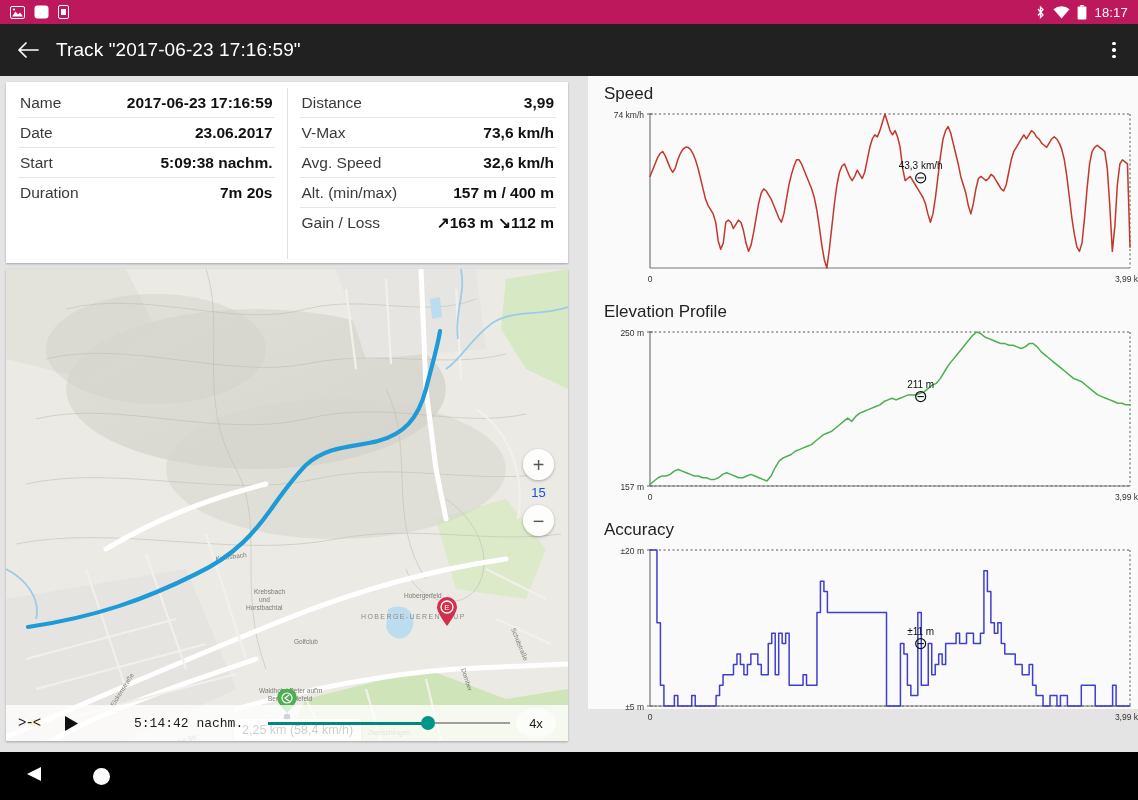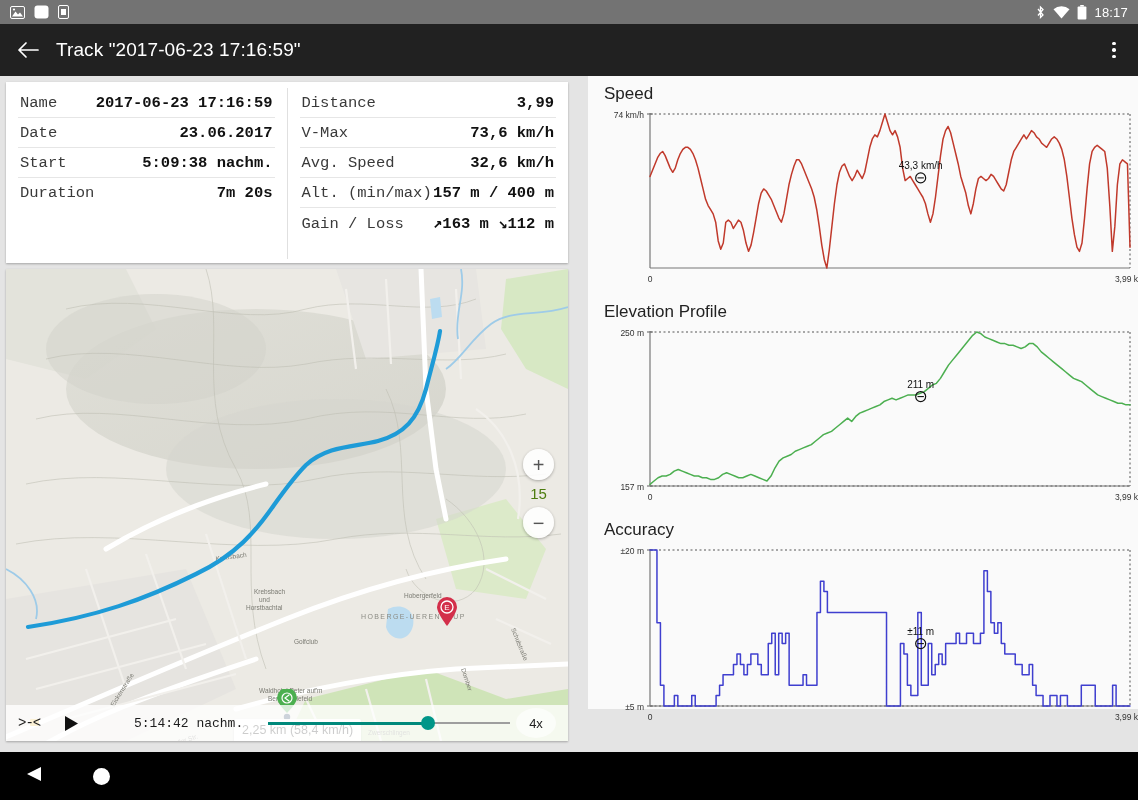--- a/index.html
+++ b/index.html
@@ -7,21 +7,21 @@
     width: 1138px; height: 800px;
     background: #000;
     font-family: "Liberation Sans", sans-serif;
     overflow: hidden;
   }
   #root { position: relative; width: 1138px; height: 800px; background: #e8e8e8; }
 
   
   .statusbar {
     position: absolute; top: 0; left: 0; width: 1138px; height: 24px;
-    background: #737373; color: #fff; display: flex; align-items: center;
+    background: #be185d; color: #fff; display: flex; align-items: center;
   }
   .sb-left { display: flex; align-items: center; gap: 9px; padding-left: 10px; }
   .sb-right { margin-left: auto; display: flex; align-items: center; gap: 7px; padding-right: 10px; }
   .sb-time { font-size: 13px; color: #fff; letter-spacing: .2px; }
   .sb-ico { display: block; }
 
   
   .appbar {
     position: absolute; top: 24px; left: 0; width: 1138px; height: 52px;
     background: #212121; display: flex; align-items: center;
@@ -36,21 +36,21 @@
 
   
   .content { position: absolute; top: 76px; left: 0; width: 1138px; height: 676px; background: #e4e4e4; }
 
   .left-col { position: absolute; left: 6px; top: 6px; width: 562px; }
   .right-col { position: absolute; left: 588px; top: 0px; width: 566px; height: 633px; background: #fafafa; }
 
   
   .card { background: #fff; box-shadow: 0 1px 2px rgba(0,0,0,.28); }
   .stats-card { display: flex; padding: 6px 0 4px 0; height: 181px; }
-  .stats-col { flex: 1; padding: 0 12px; font-family: Liberation Mono, monospace; }
+  .stats-col { flex: 1; padding: 0 12px; }
   .stats-col.left-stats { border-right: 1px solid #e0e0e0; }
   .srow {
     display: flex; justify-content: space-between; align-items: baseline;
     border-bottom: 1px solid #e6e6e6; padding: 6px 2px 5px 2px;
   }
   .srow:last-child { border-bottom: none; }
   .slabel { font-size: 15.5px; color: #3a3a3a; font-weight: 400; }
   .sval { font-size: 15.5px; color: #111; font-weight: bold; text-align: right; }
 
   
@@ -58,21 +58,21 @@
   .map-svg { position: absolute; inset: 0; }
   .zoom-ctrl {
     position: absolute; right: 14px; top: 180px; display: flex; flex-direction: column;
     align-items: center; gap: 5px;
   }
   .zbtn {
     width: 31px; height: 31px; border-radius: 50%; background: rgba(255,255,255,.88);
     box-shadow: 0 1px 3px rgba(0,0,0,.3); display: flex; align-items: center; justify-content: center;
     color: #555; font-size: 20px; line-height: 1; cursor: pointer; user-select: none;
   }
-  .zlevel { font-size: 15px; color: #4d7c0f; }
+  .zlevel { font-size: 13px; color: #1d4ed8; }
 
   .map-tip {
     position: absolute; left: 228px; top: 450px; background: rgba(255,255,255,.93);
     padding: 3px 8px 4px 8px; border-radius: 2px; text-align: center;
     box-shadow: 0 1px 2px rgba(0,0,0,.25);
   }
   .map-tip div { font-size: 12.5px; color: #1a1a1a; line-height: 16px; white-space: nowrap; }
 
   .playbar {
     position: absolute; left: 0; bottom: 0; width: 100%; height: 36px;

